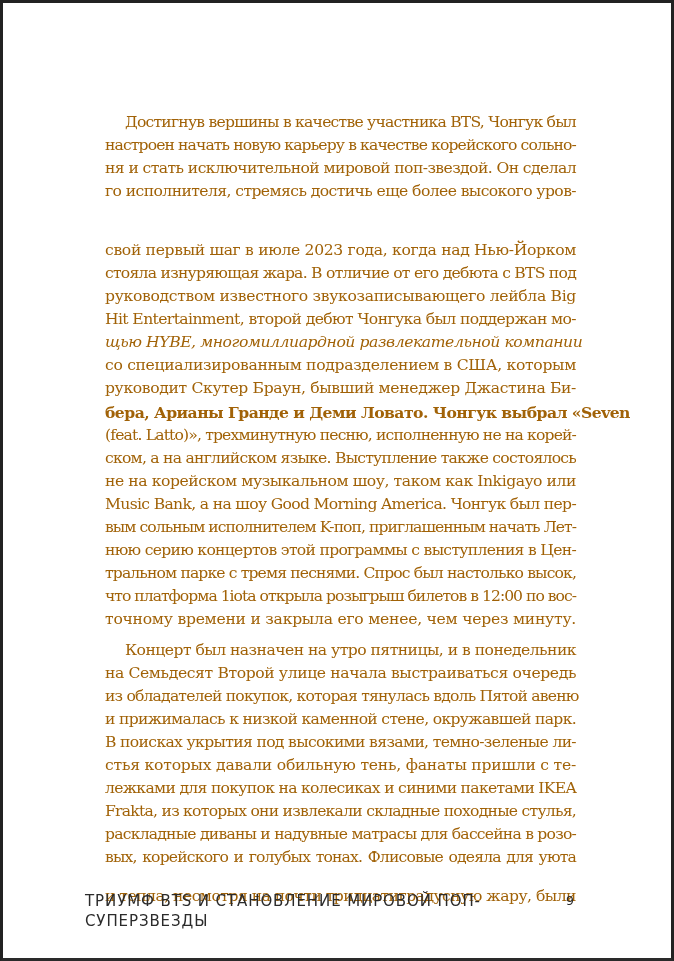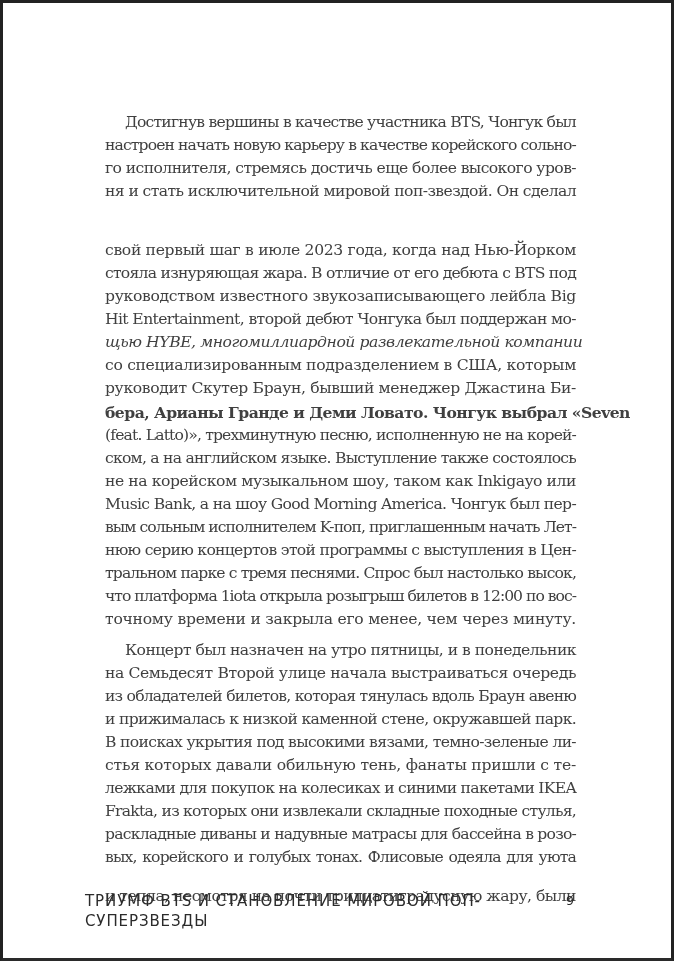--- a/index.html
+++ b/index.html
@@ -26,21 +26,21 @@
       border-bottom: 3px solid #2a2a2a;
     }
     .text-block {
       position: absolute;
       left: 82px;
       top: 108px;
       width: 491px;
       font-family: "DejaVu Serif", "Liberation Serif", serif;
       font-size: 15.6px;
       line-height: 23.05px;
-      color: #404040;
+      color: #a16207;
       letter-spacing: -0.15px;
     }
     .paragraph {
       margin: 0;
       text-indent: 20px;
       text-align: justify;
       hyphens: manual;
     }
     .paragraph + .paragraph {
       margin-top: 8px;
@@ -85,22 +85,22 @@
     }
   </style>
 </head>
 <body>
 
 <div class="page">
   <div class="text-block">
     <div class="paragraph" id="para-0">
         <span class="line first" style="letter-spacing: -0.778px;">Достигнув вершины в качестве участника BTS, Чонгук был</span>
         <span class="line" style="letter-spacing: -0.879px;">настроен начать новую карьеру в качестве корейского сольно-</span>
+        <span class="line" style="letter-spacing: -0.584px;">ня и стать исключительной мировой поп-звездой. Он сделал</span>
         <span class="line" style="letter-spacing: -0.586px;">го исполнителя, стремясь достичь еще более высокого уров-</span>
-        <span class="line" style="letter-spacing: -0.584px;">ня и стать исключительной мировой поп-звездой. Он сделал</span>
         <span class="line" style="letter-spacing: -0.328px; margin-top: 36px;">свой первый шаг в июле 2023 года, когда над Нью-Йорком</span>
         <span class="line" style="letter-spacing: -0.748px;">стояла изнуряющая жара. В отличие от его дебюта с BTS под</span>
         <span class="line" style="letter-spacing: -0.32px;">руководством известного звукозаписывающего лейбла Big</span>
         <span class="line" style="letter-spacing: -0.609px;">Hit Entertainment, второй дебют Чонгука был поддержан мо-</span>
         <span class="line" style="letter-spacing: -0.425px; font-style: italic;">щью HYBE, многомиллиардной развлекательной компании</span>
         <span class="line" style="letter-spacing: -0.317px;">со специализированным подразделением в США, которым</span>
         <span class="line" style="letter-spacing: -0.359px;">руководит Скутер Браун, бывший менеджер Джастина Би-</span>
         <span class="line" style="letter-spacing: -0.53px; font-weight: bold;">бера, Арианы Гранде и Деми Ловато. Чонгук выбрал «Seven</span>
         <span class="line" style="letter-spacing: -0.842px;">(feat. Latto)», трехминутную песню, исполненную не на корей-</span>
         <span class="line" style="letter-spacing: -0.76px;">ском, а на английском языке. Выступление также состоялось</span>
@@ -108,21 +108,21 @@
         <span class="line" style="letter-spacing: -0.67px;">Music Bank, а на шоу Good Morning America. Чонгук был пер-</span>
         <span class="line" style="letter-spacing: -0.945px;">вым сольным исполнителем K-поп, приглашенным начать Лет-</span>
         <span class="line" style="letter-spacing: -0.701px;">нюю серию концертов этой программы с выступления в Цен-</span>
         <span class="line" style="letter-spacing: -0.866px;">тральном парке с тремя песнями. Спрос был настолько высок,</span>
         <span class="line" style="letter-spacing: -0.985px;">что платформа 1iota открыла розыгрыш билетов в 12:00 по вос-</span>
         <span class="line last" style="letter-spacing: -0.249px;">точному времени и закрыла его менее, чем через минуту.</span>
       </div>
     <div class="paragraph" id="para-1">
         <span class="line first" style="letter-spacing: -0.531px;">Концерт был назначен на утро пятницы, и в понедельник</span>
         <span class="line" style="letter-spacing: -0.388px;">на Семьдесят Второй улице начала выстраиваться очередь</span>
-        <span class="line" style="letter-spacing: -0.82px;">из обладателей билетов, которая тянулась вдоль Браун авеню</span>
+        <span class="line" style="letter-spacing: -0.82px;">из обладателей покупок, которая тянулась вдоль Пятой авеню</span>
         <span class="line" style="letter-spacing: -0.679px;">и прижималась к низкой каменной стене, окружавшей парк.</span>
         <span class="line" style="letter-spacing: -0.658px;">В поисках укрытия под высокими вязами, темно-зеленые ли-</span>
         <span class="line" style="letter-spacing: -0.223px;">стья которых давали обильную тень, фанаты пришли с те-</span>
         <span class="line" style="letter-spacing: -0.702px;">лежками для покупок на колесиках и синими пакетами IKEA</span>
         <span class="line" style="letter-spacing: -0.749px;">Frakta, из которых они извлекали складные походные стулья,</span>
         <span class="line" style="letter-spacing: -0.779px;">раскладные диваны и надувные матрасы для бассейна в розо-</span>
         <span class="line" style="letter-spacing: -0.815px;">вых, корейского и голубых тонах. Флисовые одеяла для уюта</span>
         <span class="line last" style="letter-spacing: -0.519px; margin-top: 16px;">и тепла, несмотря на почти тридцатиградусную жару, были</span>
       </div>
   </div>

